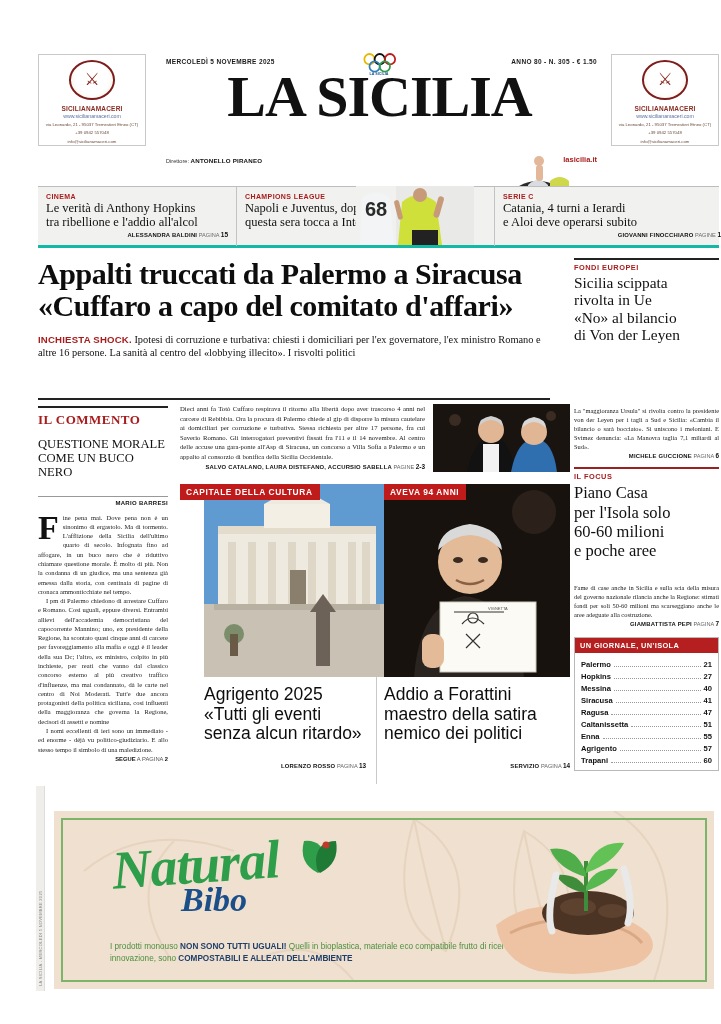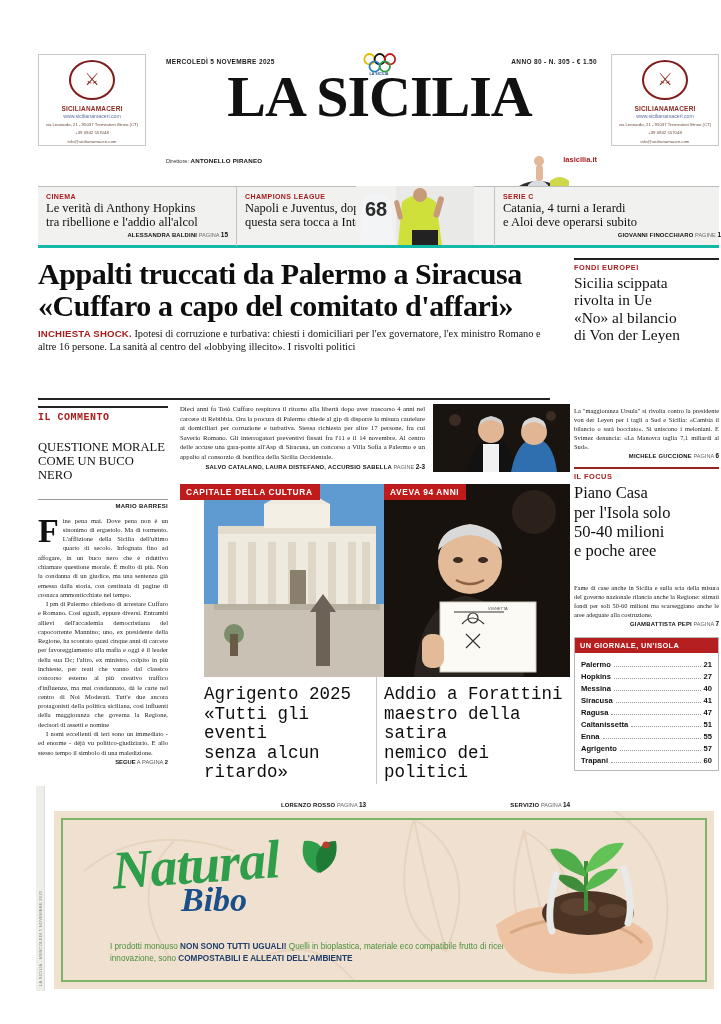--- a/index.html
+++ b/index.html
@@ -139,35 +139,35 @@
     overflow: hidden; z-index: 3;
   }
 
   
   .main-head { position: absolute; left: 20px; top: 232px; width: 512px; }
   .mh-h1 {
     font-family: "Liberation Serif", serif; font-weight: bold;
     font-size: 30px; line-height: 1.07; letter-spacing: -.4px; color: #0d0d0d;
   }
   .mh-sub {
-    margin-top: 5px;
+    margin-top: 11px;
     font-family: "Liberation Serif", serif; font-size: 10.4px; line-height: 1.25; color: #111;
   }
   .mh-sub .lead {
     font-family: "Liberation Sans", sans-serif; font-weight: bold;
     color: #a81c1c; font-size: 9.6px; letter-spacing: .2px;
   }
   .rule-thick { position:absolute; left:20px; top:372px; width:512px; height:2px; background:#222; }
 
   
   .col-left { position: absolute; left: 20px; top: 380px; width: 130px; }
   .cl-rule-top { height: 2px; background: #222; margin-bottom: 4px; }
   .cl-kicker {
-    font-family: Liberation Mono, monospace; font-size: 10px; font-weight: bold;
-    color: #a81c1c; letter-spacing: .5px; margin-bottom: 18px;
+    font-family: Liberation Serif, serif; font-size: 13px; font-weight: bold;
+    color: #a81c1c; letter-spacing: .5px; margin-bottom: 10px;
   }
   .cl-head {
     font-family: "Liberation Serif", serif; font-size: 12.6px; line-height: 1.1; color: #111;
   }
   .cl-byline {
     margin-top: 16px; text-align: right; border-top: 1px solid #999; padding-top: 3px;
     font-family: "Liberation Sans", sans-serif; font-size: 6px; font-weight: bold; letter-spacing:.3px; color: #111;
   }
   .cl-body {
     margin-top: 7px;
@@ -205,21 +205,21 @@
   .story.s2 { left: 204px; }
   .s-label {
     position: absolute; left: 0; top: 0; z-index: 4;
     background: #c01b1b; color: #fff;
     font-family: "Liberation Sans", sans-serif; font-weight: bold;
     font-size: 8.4px; letter-spacing: .6px; padding: 3px 7px 3px 6px;
   }
   .s-photo { width: 186px; height: 193px; overflow: hidden; position: relative; }
   .s-head {
     margin-top: 8px;
-    font-family: Liberation Mono, monospace; font-size: 17.5px; line-height: 1.12; color: #0d0d0d;
+    font-family: Liberation Sans, sans-serif; font-size: 17.5px; line-height: 1.12; color: #0d0d0d;
   }
   .s-credit {
     margin-top: 18px; text-align: right;
     font-family: "Liberation Sans", sans-serif; font-size: 5.6px; color: #666;
   }
   .s-credit b { color: #111; font-size: 5.9px; letter-spacing:.2px;}
   .s-credit .pg { color: #111; font-weight: bold; font-size: 6.4px; }
   .v-divider { position: absolute; left: 196px; top: 0; width: 1px; height: 300px; background: #c8c8c8; }
 
   
@@ -570,21 +570,21 @@
       </div>
     </div>
 
     <div class="cr-sep"></div>
 
     <div>
       <div class="cr-kicker">IL FOCUS</div>
       <div class="cr-head2">
         <div>Piano Casa</div>
         <div>per l'Isola solo</div>
-        <div>50-40 milioni</div>
+        <div>60-60 milioni</div>
         <div>e poche aree</div>
       </div>
       <div class="cr-body" style="margin-top:22px">Fame di case anche in Sicilia e sulla scia della misura del governo nazionale rilancia anche la Regione: stimati fondi per soli 50-60 milioni ma scarseggiano anche le aree adeguate alla costruzione.</div>
       <div class="cr-credit">
         <b>GIAMBATTISTA PEPI</b>
         <span>PAGINA</span>
         <span class="pg">7</span>
       </div>
     </div>
 

